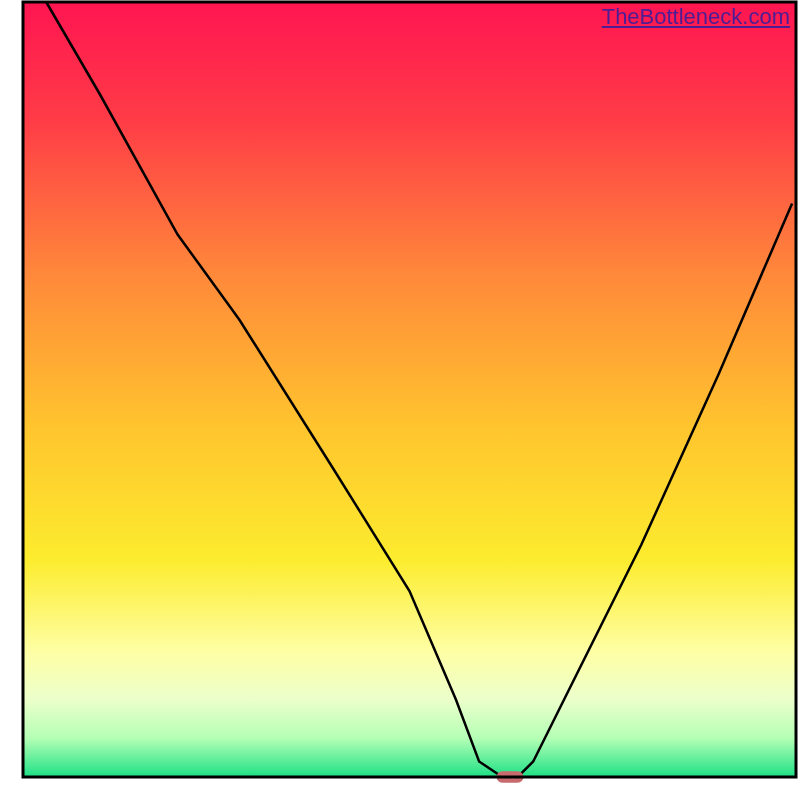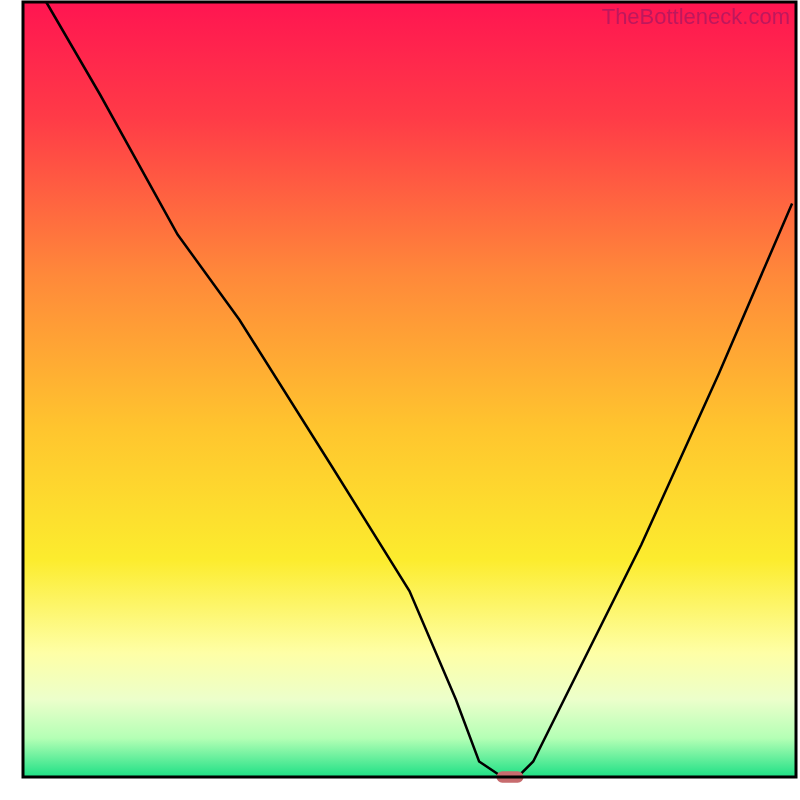--- a/index.html
+++ b/index.html
@@ -13,23 +13,24 @@
   .chart-container {
     position: relative;
     width: 800px;
     height: 800px;
   }
   .watermark {
     position: absolute;
     top: 4px;
     right: 10px;
     font-size: 22px;
-    color: #be185d;
+    color: #4c1d95;
     font-weight: 500;
     z-index: 10;
+    text-decoration: underline;
   }
   svg {
     display: block;
   }
 </style>
 </head>
 <body>
 
 <div class="chart-container">
   <div class="watermark">TheBottleneck.com</div>

